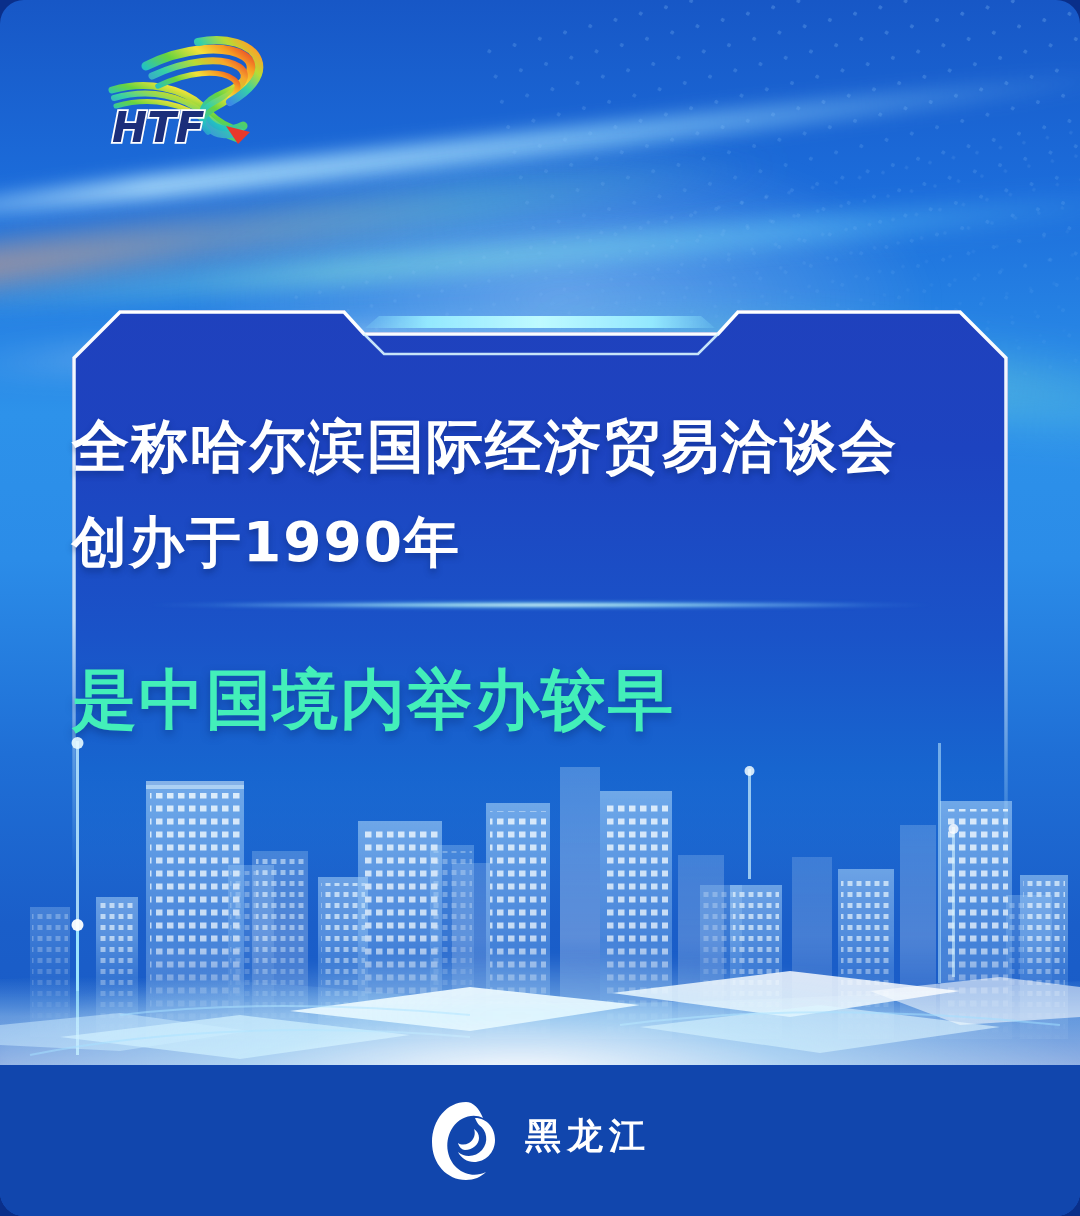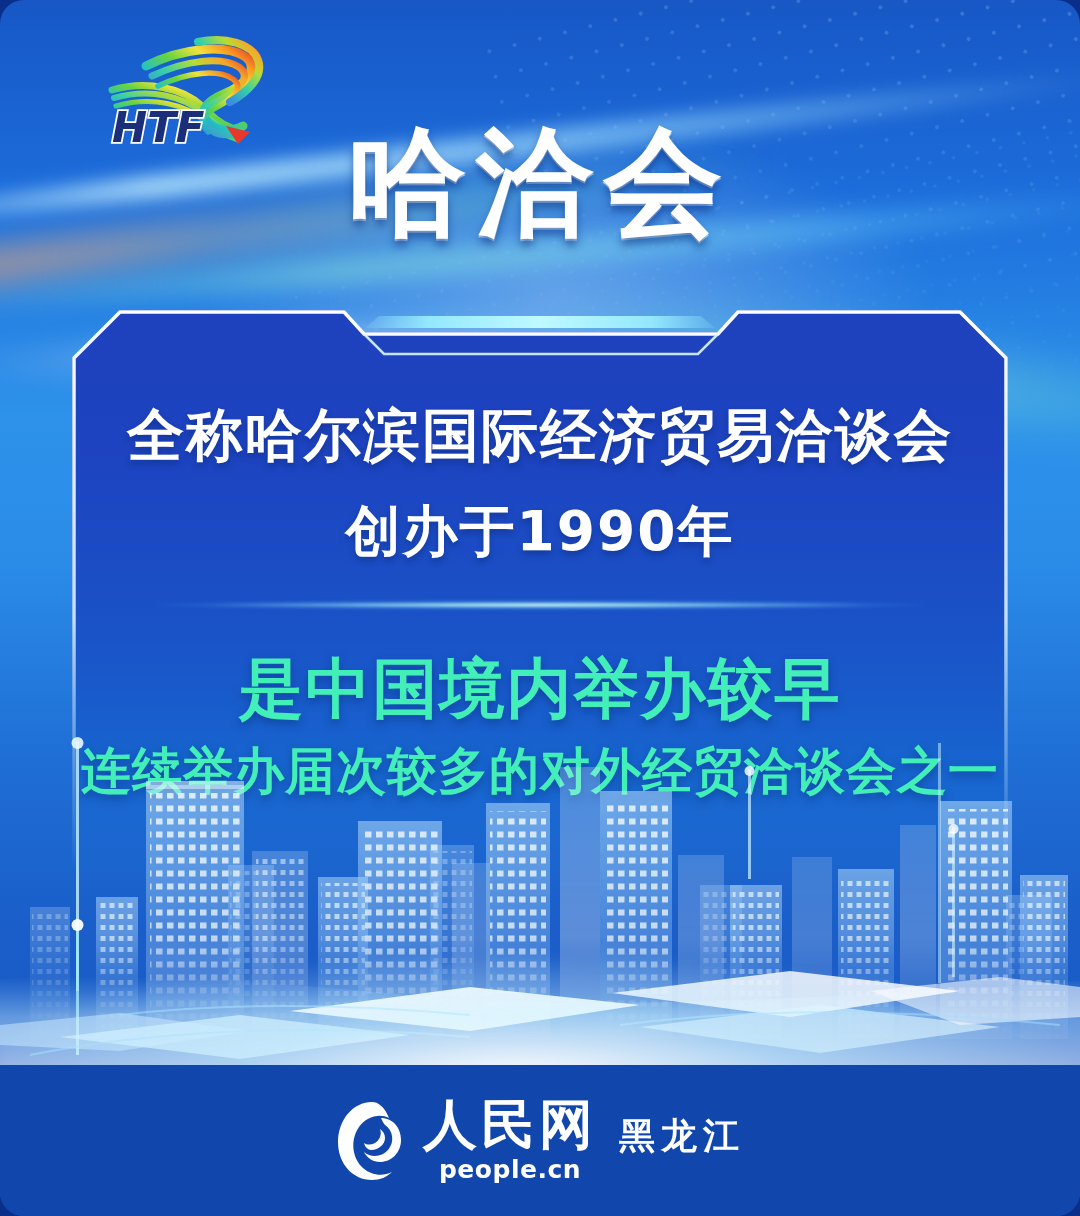--- a/index.html
+++ b/index.html
@@ -85,22 +85,22 @@
   .panel-border svg{display:block;}
 
   .notch-bar{
     position:absolute;left:365px;top:316px;width:350px;height:12px;
     background:linear-gradient(90deg,rgba(130,225,255,.15),rgba(150,235,255,.95) 18%,rgba(190,250,255,1) 50%,rgba(150,235,255,.95) 82%,rgba(130,225,255,.15));
     clip-path:polygon(14px 0,336px 0,350px 12px,0 12px);
     filter:blur(.4px);
   }
 
   
-  .line{position:absolute;left:72px;width:936px;text-align:center;font-weight:900;
-        font-family:"DejaVu Sans","Liberation Sans",sans-serif;}
+  .line{position:absolute;left:72px;width:936px;text-align:left;font-weight:900;
+        font-family:"DejaVu Sans","Liberation Sans",sans-serif;margin-top:11px;}
   .l1{top:398px;font-size:57px;color:#ffffff;letter-spacing:2px;
       text-shadow:0 4px 6px rgba(8,40,110,.45);}
   .l2{top:495px;font-size:55px;color:#ffffff;letter-spacing:2px;
       text-shadow:0 4px 6px rgba(8,40,110,.45);}
   .l3{top:645px;font-size:65px;color:#43efb9;letter-spacing:2px;
       text-shadow:0 4px 8px rgba(6,46,120,.5);}
   .l4{top:738px;font-size:50px;color:#43efb9;letter-spacing:1px;
       text-shadow:0 4px 8px rgba(6,46,120,.5);}
 
   .divider{
@@ -185,21 +185,20 @@
                  C 104 86, 100 96, 110 106 C 118 113, 130 115, 143 110" stroke="url(#rb2)" stroke-width="7"></path>
         <path d="M60 64 C 90 50, 120 47, 135 57 C 146 65, 136 76, 119 85
                  C 104 93, 101 101, 110 110" stroke="url(#rb)" stroke-width="5.5"></path>
         <path d="M100 20 C 128 14, 154 22, 160 38 C 166 54, 150 70, 132 80" stroke="url(#rb2)" stroke-width="8"></path>
       </g>
       <path d="M128 104 L152 110 L140 122 Z" fill="#e8382b"></path>
       <text x="14" y="120" font-family="DejaVu Sans, Liberation Sans, sans-serif" font-size="42" font-weight="900" font-style="italic" fill="#1b2e7a" stroke="#ffffff" stroke-width="3.5" paint-order="stroke">HTF</text>
     </svg>
   </div>
 
-  <div class="main-title">哈洽会</div>
 
   <div class="panel"></div>
   <div class="panel-border">
     <svg width="936" height="560" viewBox="0 0 936 560" xmlns="http://www.w3.org/2000/svg">
       <defs>
         <linearGradient id="bordFade" x1="0" y1="0" x2="0" y2="1">
           <stop offset="0%" stop-color="#ffffff" stop-opacity="1"></stop>
           <stop offset="55%" stop-color="#dff6ff" stop-opacity=".85"></stop>
           <stop offset="82%" stop-color="#bfeaff" stop-opacity=".35"></stop>
           <stop offset="100%" stop-color="#bfeaff" stop-opacity="0"></stop>
@@ -208,21 +207,20 @@
       <path d="M2 560 L2 48 L48 2 L272 2 L292 24 L646 24 L666 2 L888 2 L934 48 L934 560" fill="none" stroke="url(#bordFade)" stroke-width="3.5"></path>
       <path d="M292 24 L312 44 L626 44 L646 24" fill="none" stroke="#d9f6ff" stroke-width="2.5" opacity=".9"></path>
     </svg>
   </div>
   <div class="notch-bar"></div>
 
   <div class="line l1">全称哈尔滨国际经济贸易洽谈会</div>
   <div class="line l2">创办于1990年</div>
   <div class="divider"></div>
   <div class="line l3">是中国境内举办较早</div>
-  <div class="line l4">连续举办届次较多的对外经贸洽谈会之一</div>
 
   <div class="city">
     <svg width="1080" height="340" viewBox="0 0 1080 340" xmlns="http://www.w3.org/2000/svg">
       <defs>
         <linearGradient id="bld" x1="0" y1="0" x2="0" y2="1">
           <stop offset="0%" stop-color="#bfe4ff" stop-opacity=".55"></stop>
           <stop offset="60%" stop-color="#a8d8ff" stop-opacity=".38"></stop>
           <stop offset="100%" stop-color="#eaf8ff" stop-opacity=".75"></stop>
         </linearGradient>
         <linearGradient id="bld2" x1="0" y1="0" x2="0" y2="1">
@@ -345,21 +343,17 @@
           <path d="M37 4 C 18 4, 3 22, 3 44 C 3 66, 18 82, 37 82 C 45 82, 52 79, 57 74
                    C 47 79, 36 77, 28 70 C 17 60, 15 42, 24 29 C 31 19, 44 15, 54 20
                    C 50 10, 44 4, 37 4 Z" fill="#ffffff"></path>
           <path d="M46 20 C 58 20, 66 30, 66 42 C 66 55, 56 64, 45 64
                    C 38 64, 32 60, 29 54 C 36 60, 47 59, 53 52 C 60 44, 58 32, 50 27
                    C 48 25, 47 22, 46 20 Z" fill="#ffffff"></path>
           <path d="M36 52 C 44 52, 50 46, 50 40 C 50 36, 48 33, 45 31
                    C 47 36, 45 42, 40 45 C 36 47, 32 47, 29 45 C 30 49, 33 52, 36 52 Z" fill="#ffffff"></path>
         </svg>
       </div>
-      <div class="people-word">
-        <div class="rmw">人民网</div>
-        <div class="pcn">people.cn</div>
-      </div>
     </div>
     <div class="province">黑龙江</div>
   </div>
 
 </div>
 
 </body></html>

